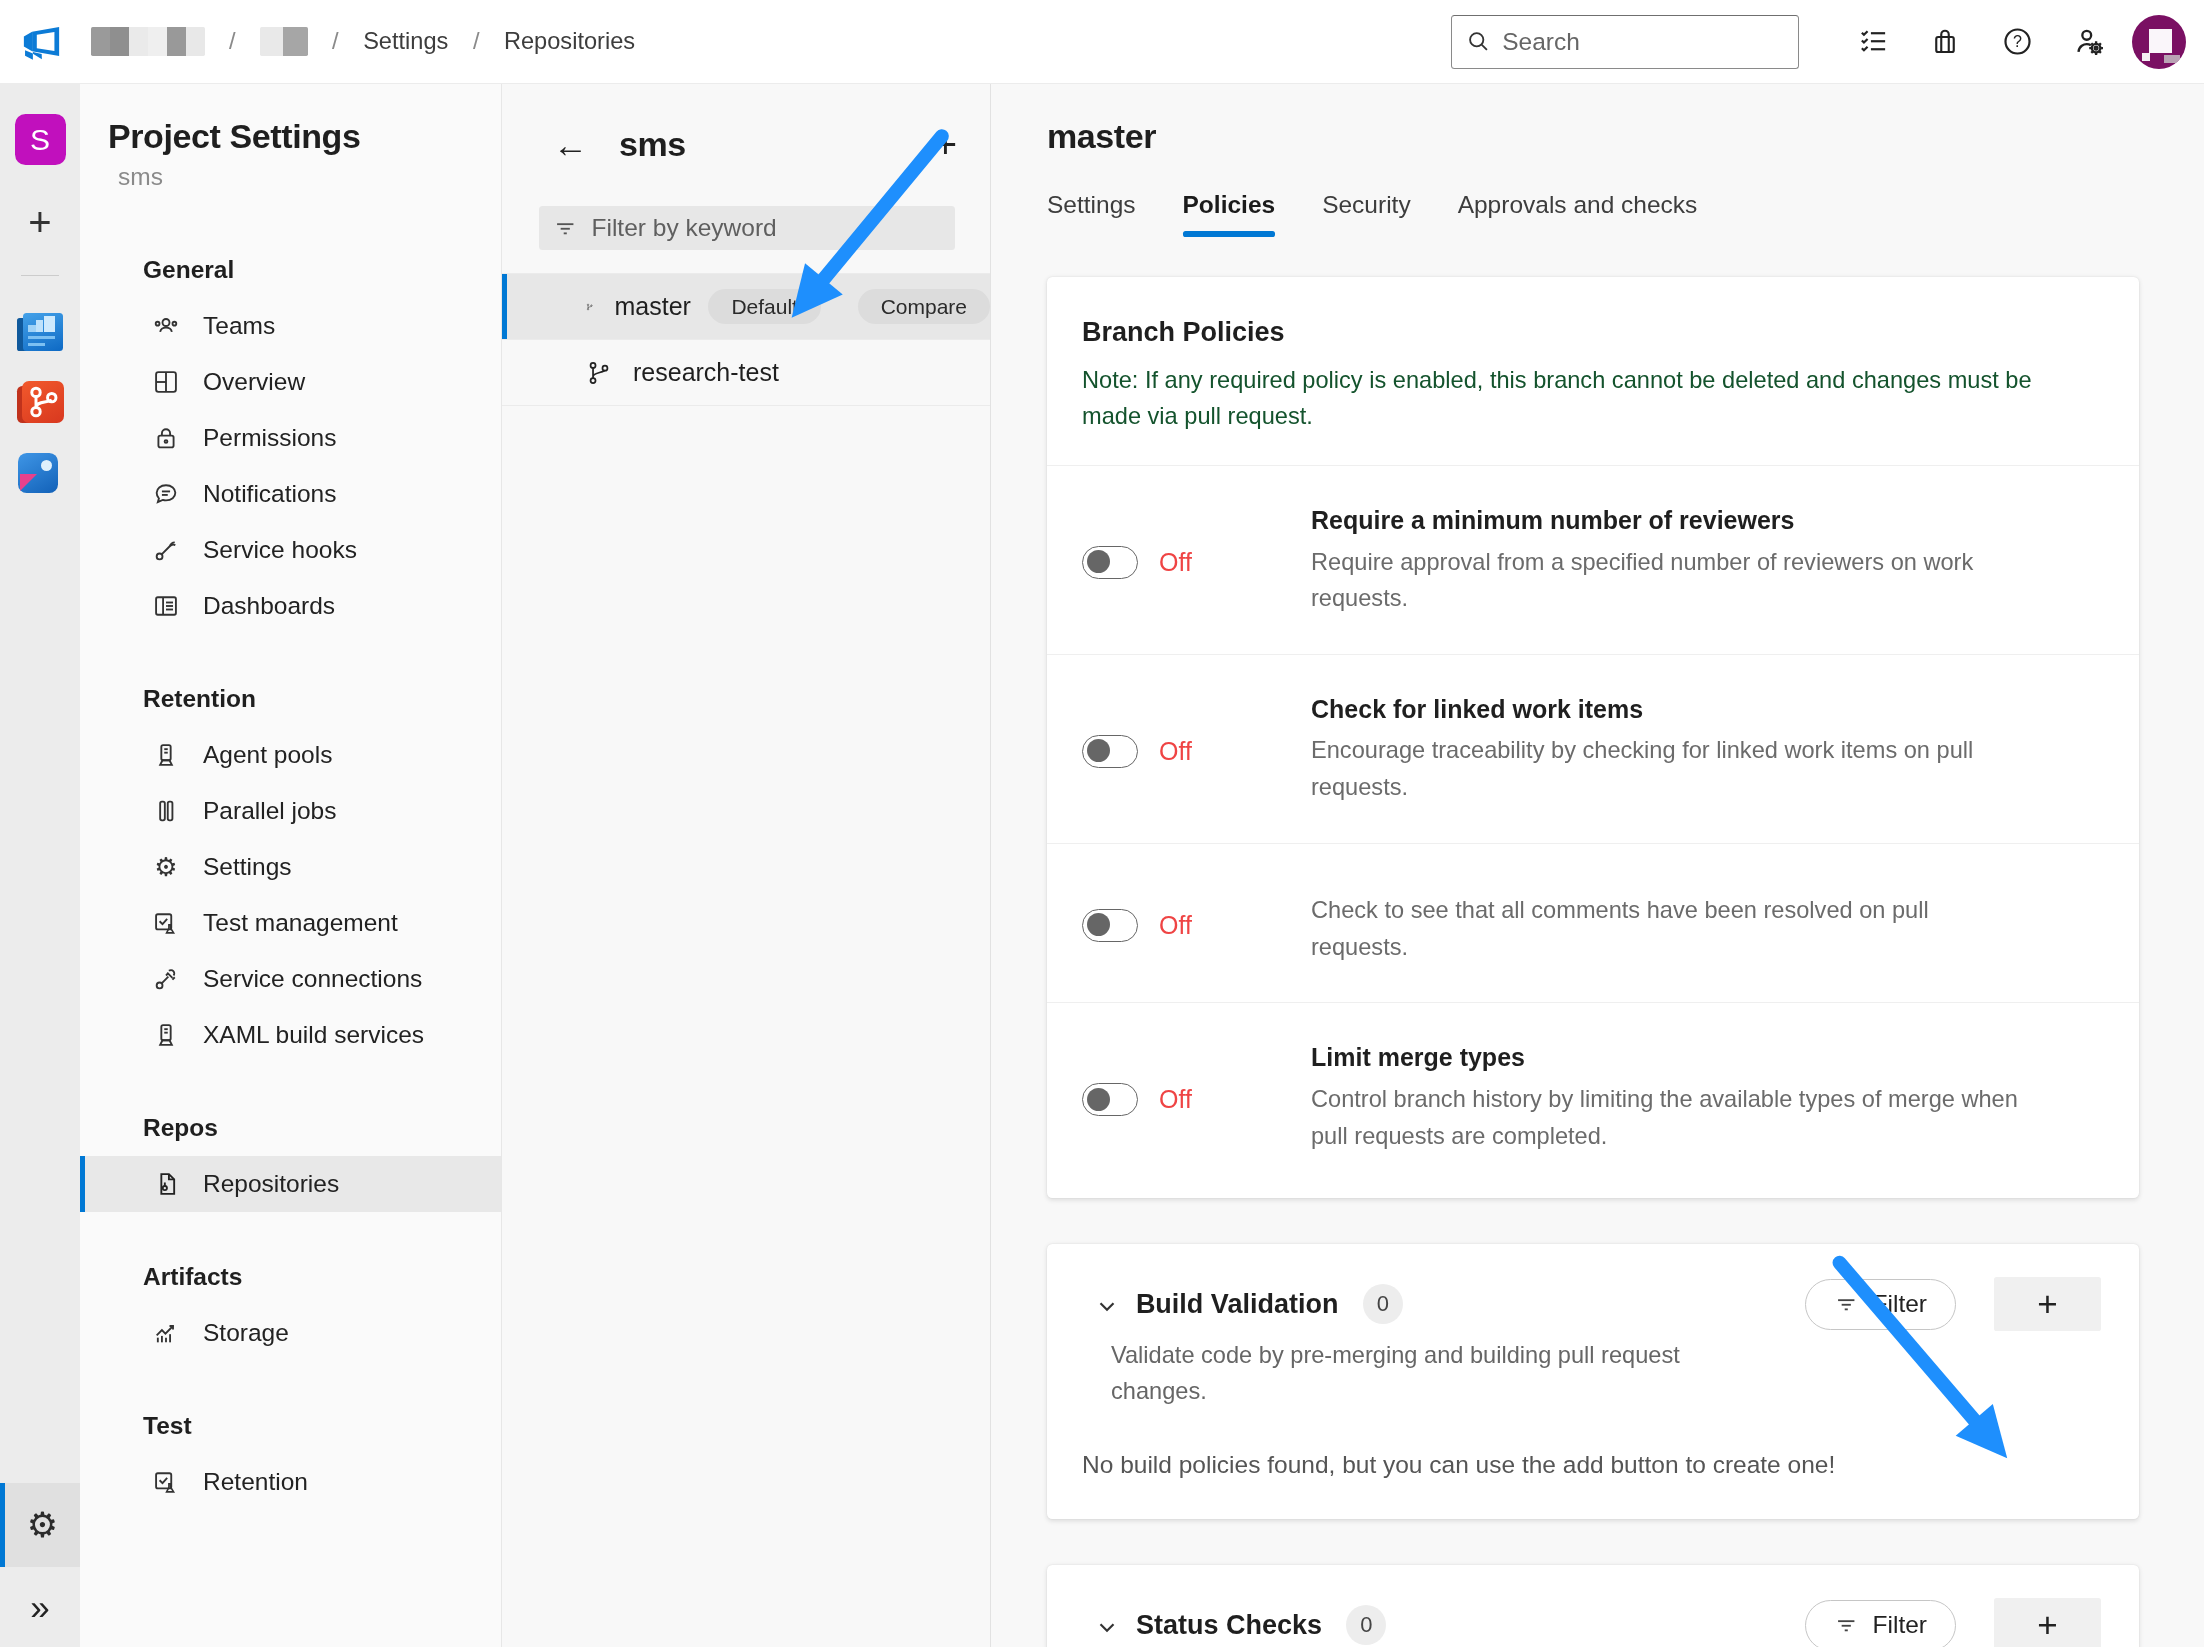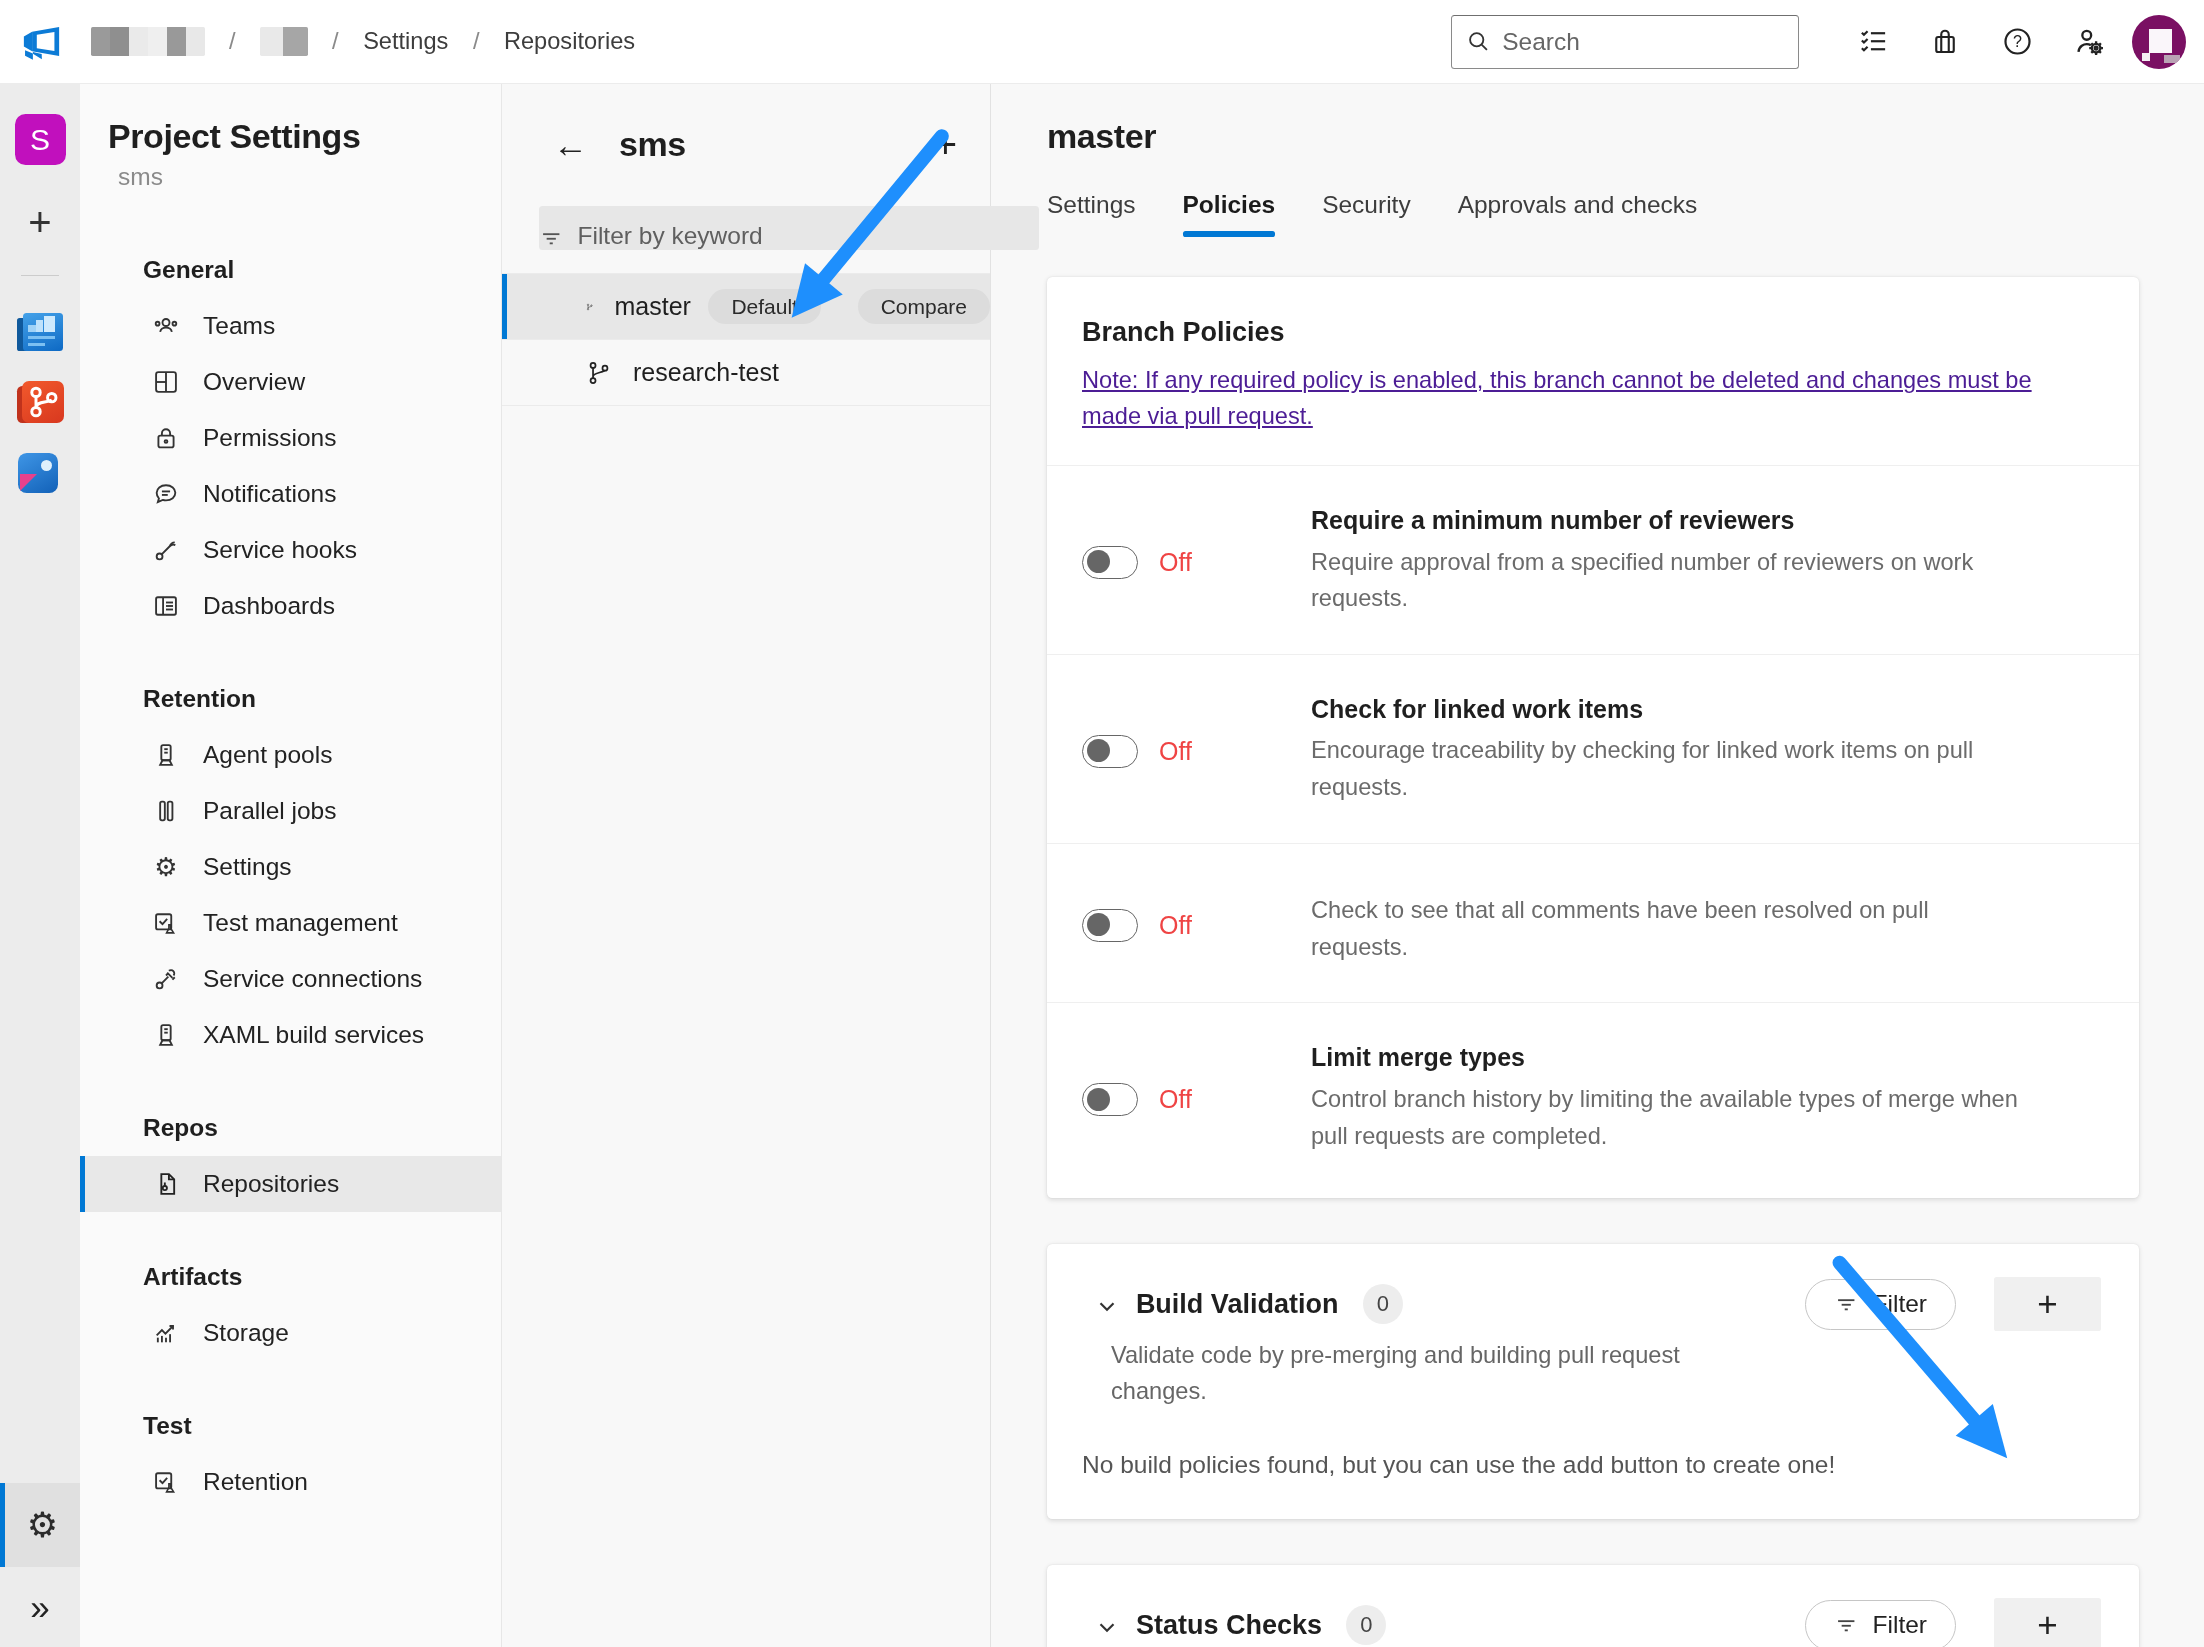--- a/index.html
+++ b/index.html
@@ -85,22 +85,22 @@
   
   .branchpanel{
     position:absolute; top:84px; left:502px; bottom:0; width:489px;
     background:#f8f8f8; border-right:0.9px solid #e2e2e2; z-index:3;
   }
   .bp-head{ display:flex; align-items:center; padding:40px 33px 0 51px; }
   .bp-back{ font-size:35px; color:#222; cursor:pointer; line-height:1; }
   .bp-title{ font-size:34px; font-weight:700; margin-left:31px; letter-spacing:-0.4px; }
   .bp-plus{ margin-left:auto; font-size:40px; font-weight:300; color:#222; cursor:pointer; line-height:1; }
   .bp-filter{
-    margin:42px 0 0 37px; width:500px; height:44px; background:#e7e7e7; border-radius:3.5px;
-    display:flex; align-items:flex-end; padding:0 0;
+    margin:42px 0 0 37px; width:416px; height:44px; background:#e7e7e7; border-radius:3.5px;
+    display:flex; align-items:center; padding:0 14px;
   }
   .bp-filter svg{ flex:none; margin-right:14px; }
   .bp-filter input{
     border:none; outline:none; background:transparent; width:100%; font-size:24.5px;
     font-family:"Liberation Sans",sans-serif; color:#333;
   }
   .bp-filter input::placeholder{ color:#5f5f5f; }
   .branchlist{ margin-top:23px; border-top:0.9px solid #ebebeb; }
   .branchrow{
     height:66px; display:flex; align-items:center; padding-left:84px; gap:21px;
@@ -126,21 +126,21 @@
   .tab.active::after{
     content:""; position:absolute; left:0; right:0; bottom:0; height:5.2px; background:#0078d4; border-radius:2.6px;
   }
 
   .card{
     width:1092px; background:#fff; border-radius:5.2px;
     box-shadow:0 1.7px 5.2px rgba(0,0,0,.12), 0 0 1.7px rgba(0,0,0,.08);
   }
   .card1{ margin-top:40px; padding:40px 42px 7px 35px; }
   .card1 h2{ font-size:27px; font-weight:600; }
-  .card1 .note{ font-size:23.6px; color:#4c1d95; line-height:1.5; margin-top:15.7px; max-width:1004px;text-decoration:underline; }
+  .card1 .note{ font-size:23.6px; color:#14532d; line-height:1.5; margin-top:15.7px; max-width:1004px; }
   .policyrows{ margin:31px -42px 0 -35px; }
   .policyrow{ border-top:0.9px solid #efefef; display:flex; padding:40px 42px 37px 35px; }
   .policy-left{ width:229px; flex:none; display:flex; align-items:center; gap:21px; margin-top:1.7px; }
   .toggle{
     width:56px; height:33px; border:1.7px solid #666; border-radius:17.5px; background:#fff;
     position:relative; flex:none; cursor:pointer;
   }
   .toggle .knob{ position:absolute; left:3.5px; top:3.5px; width:23px; height:23px; border-radius:50%; background:#666; }
   .offlabel{ font-size:25px; color:#ef4444; }
   .policy-right h3{ font-size:25px; font-weight:700; }

